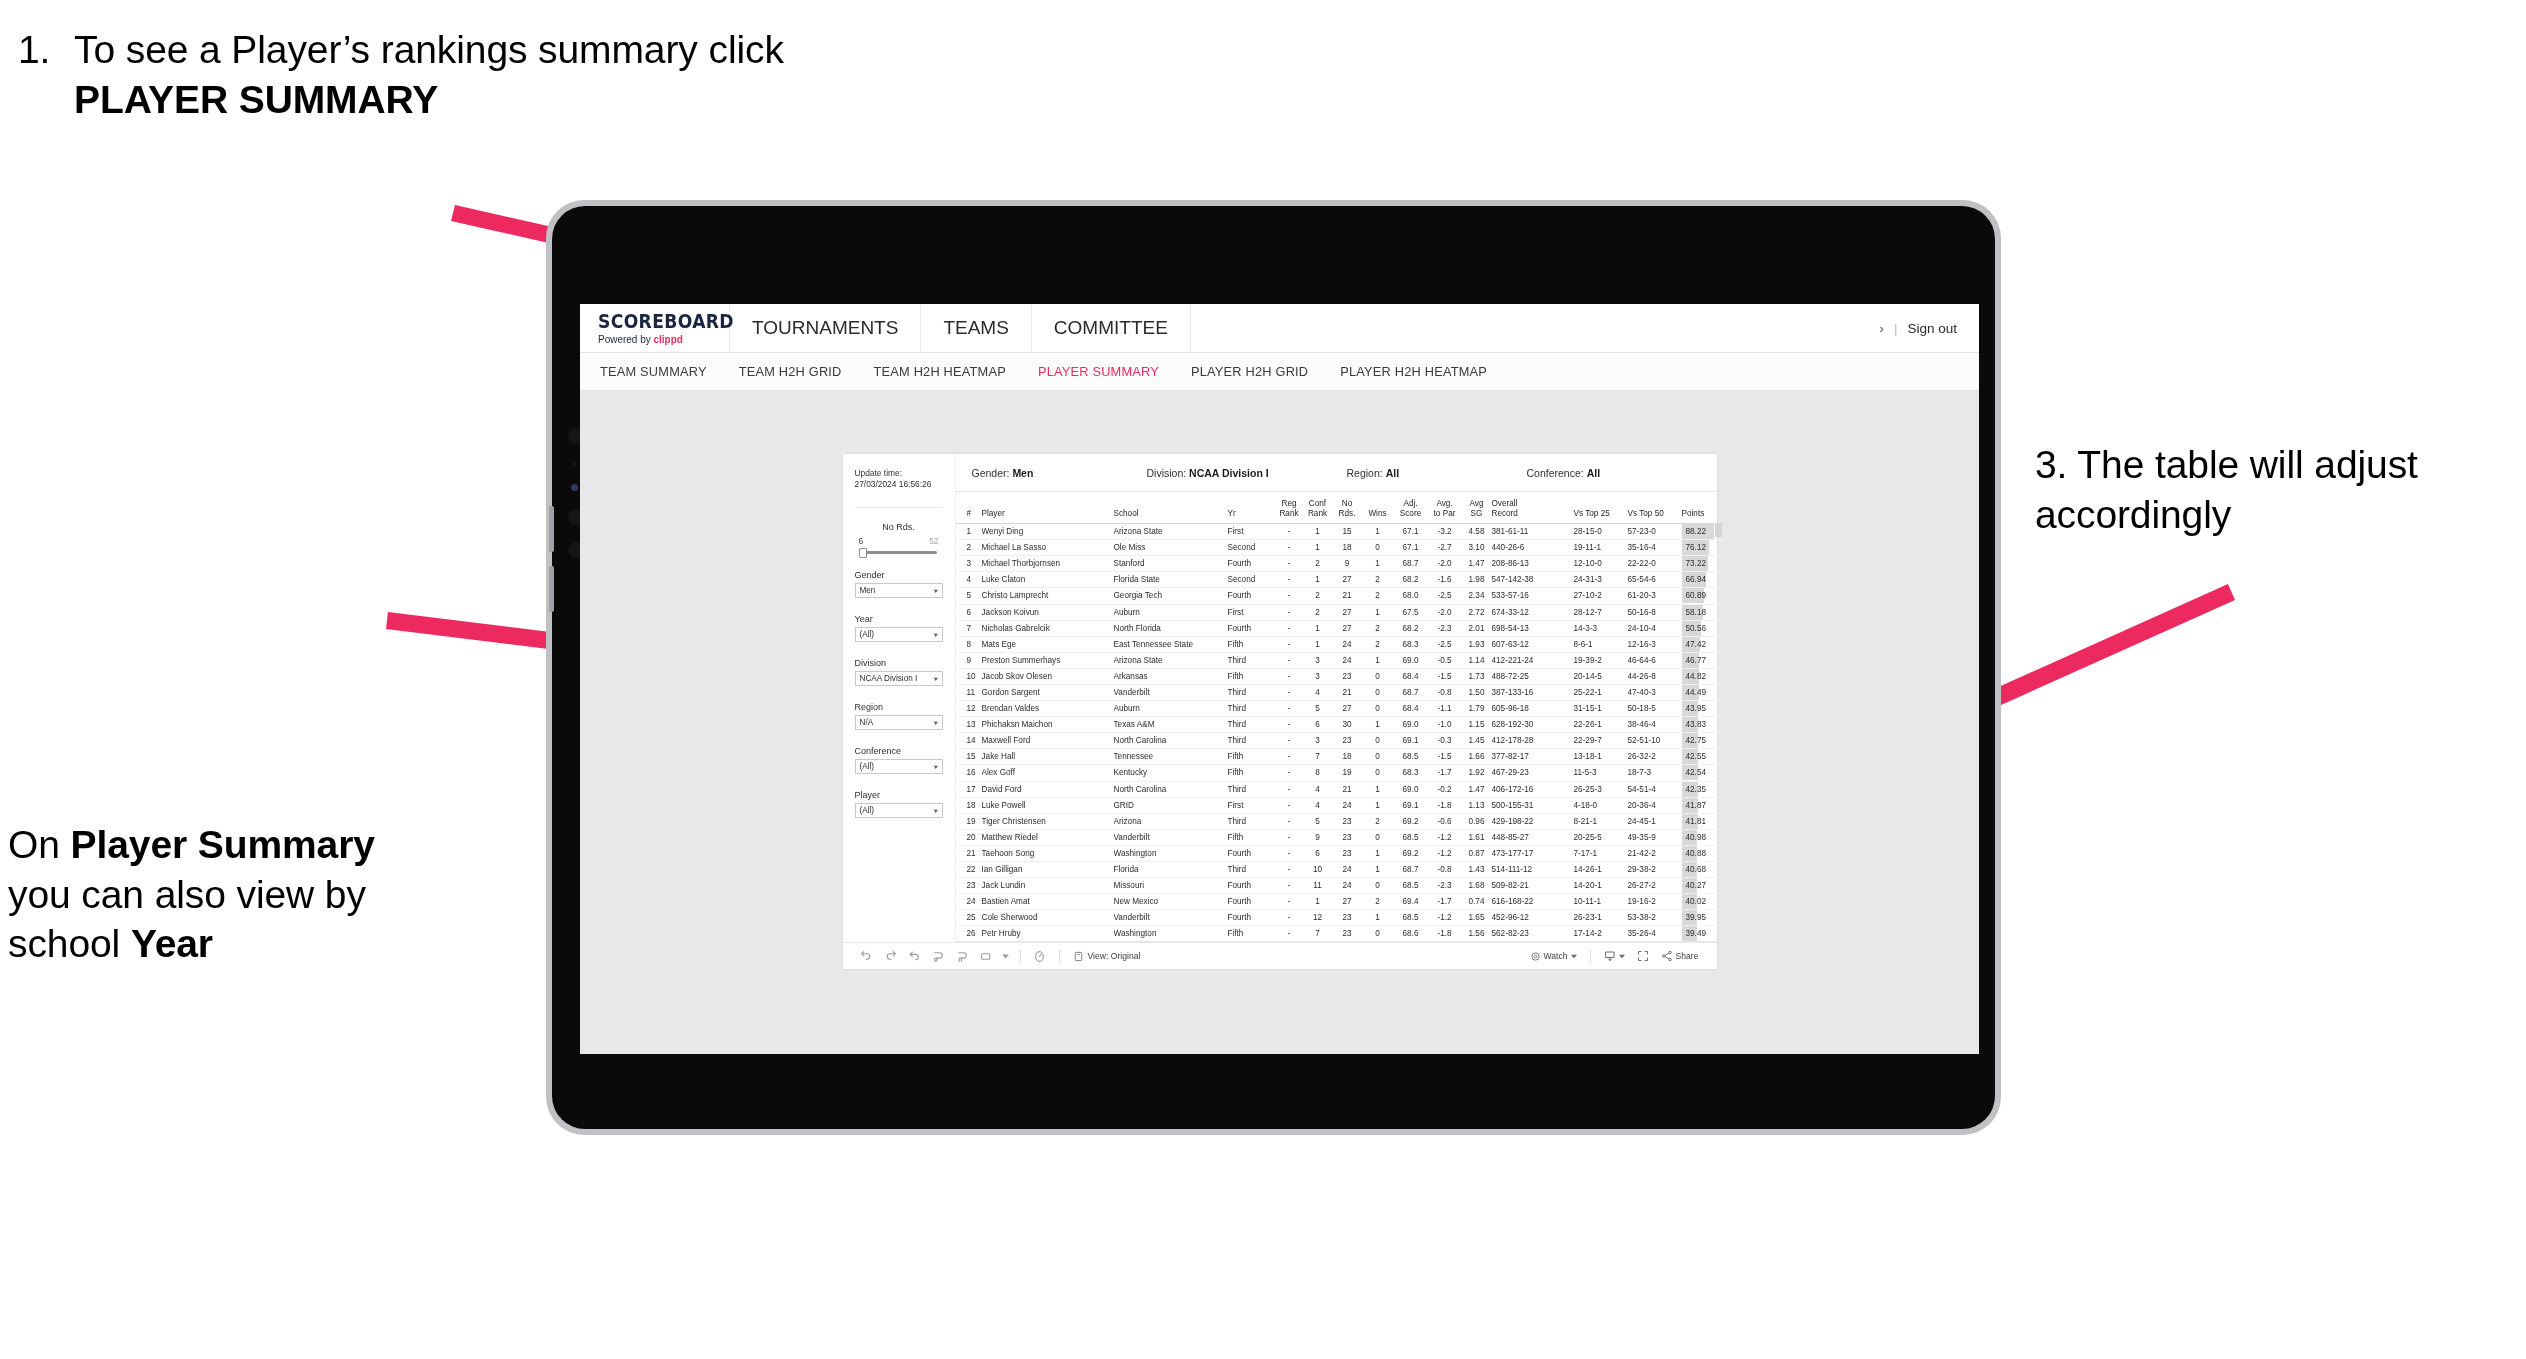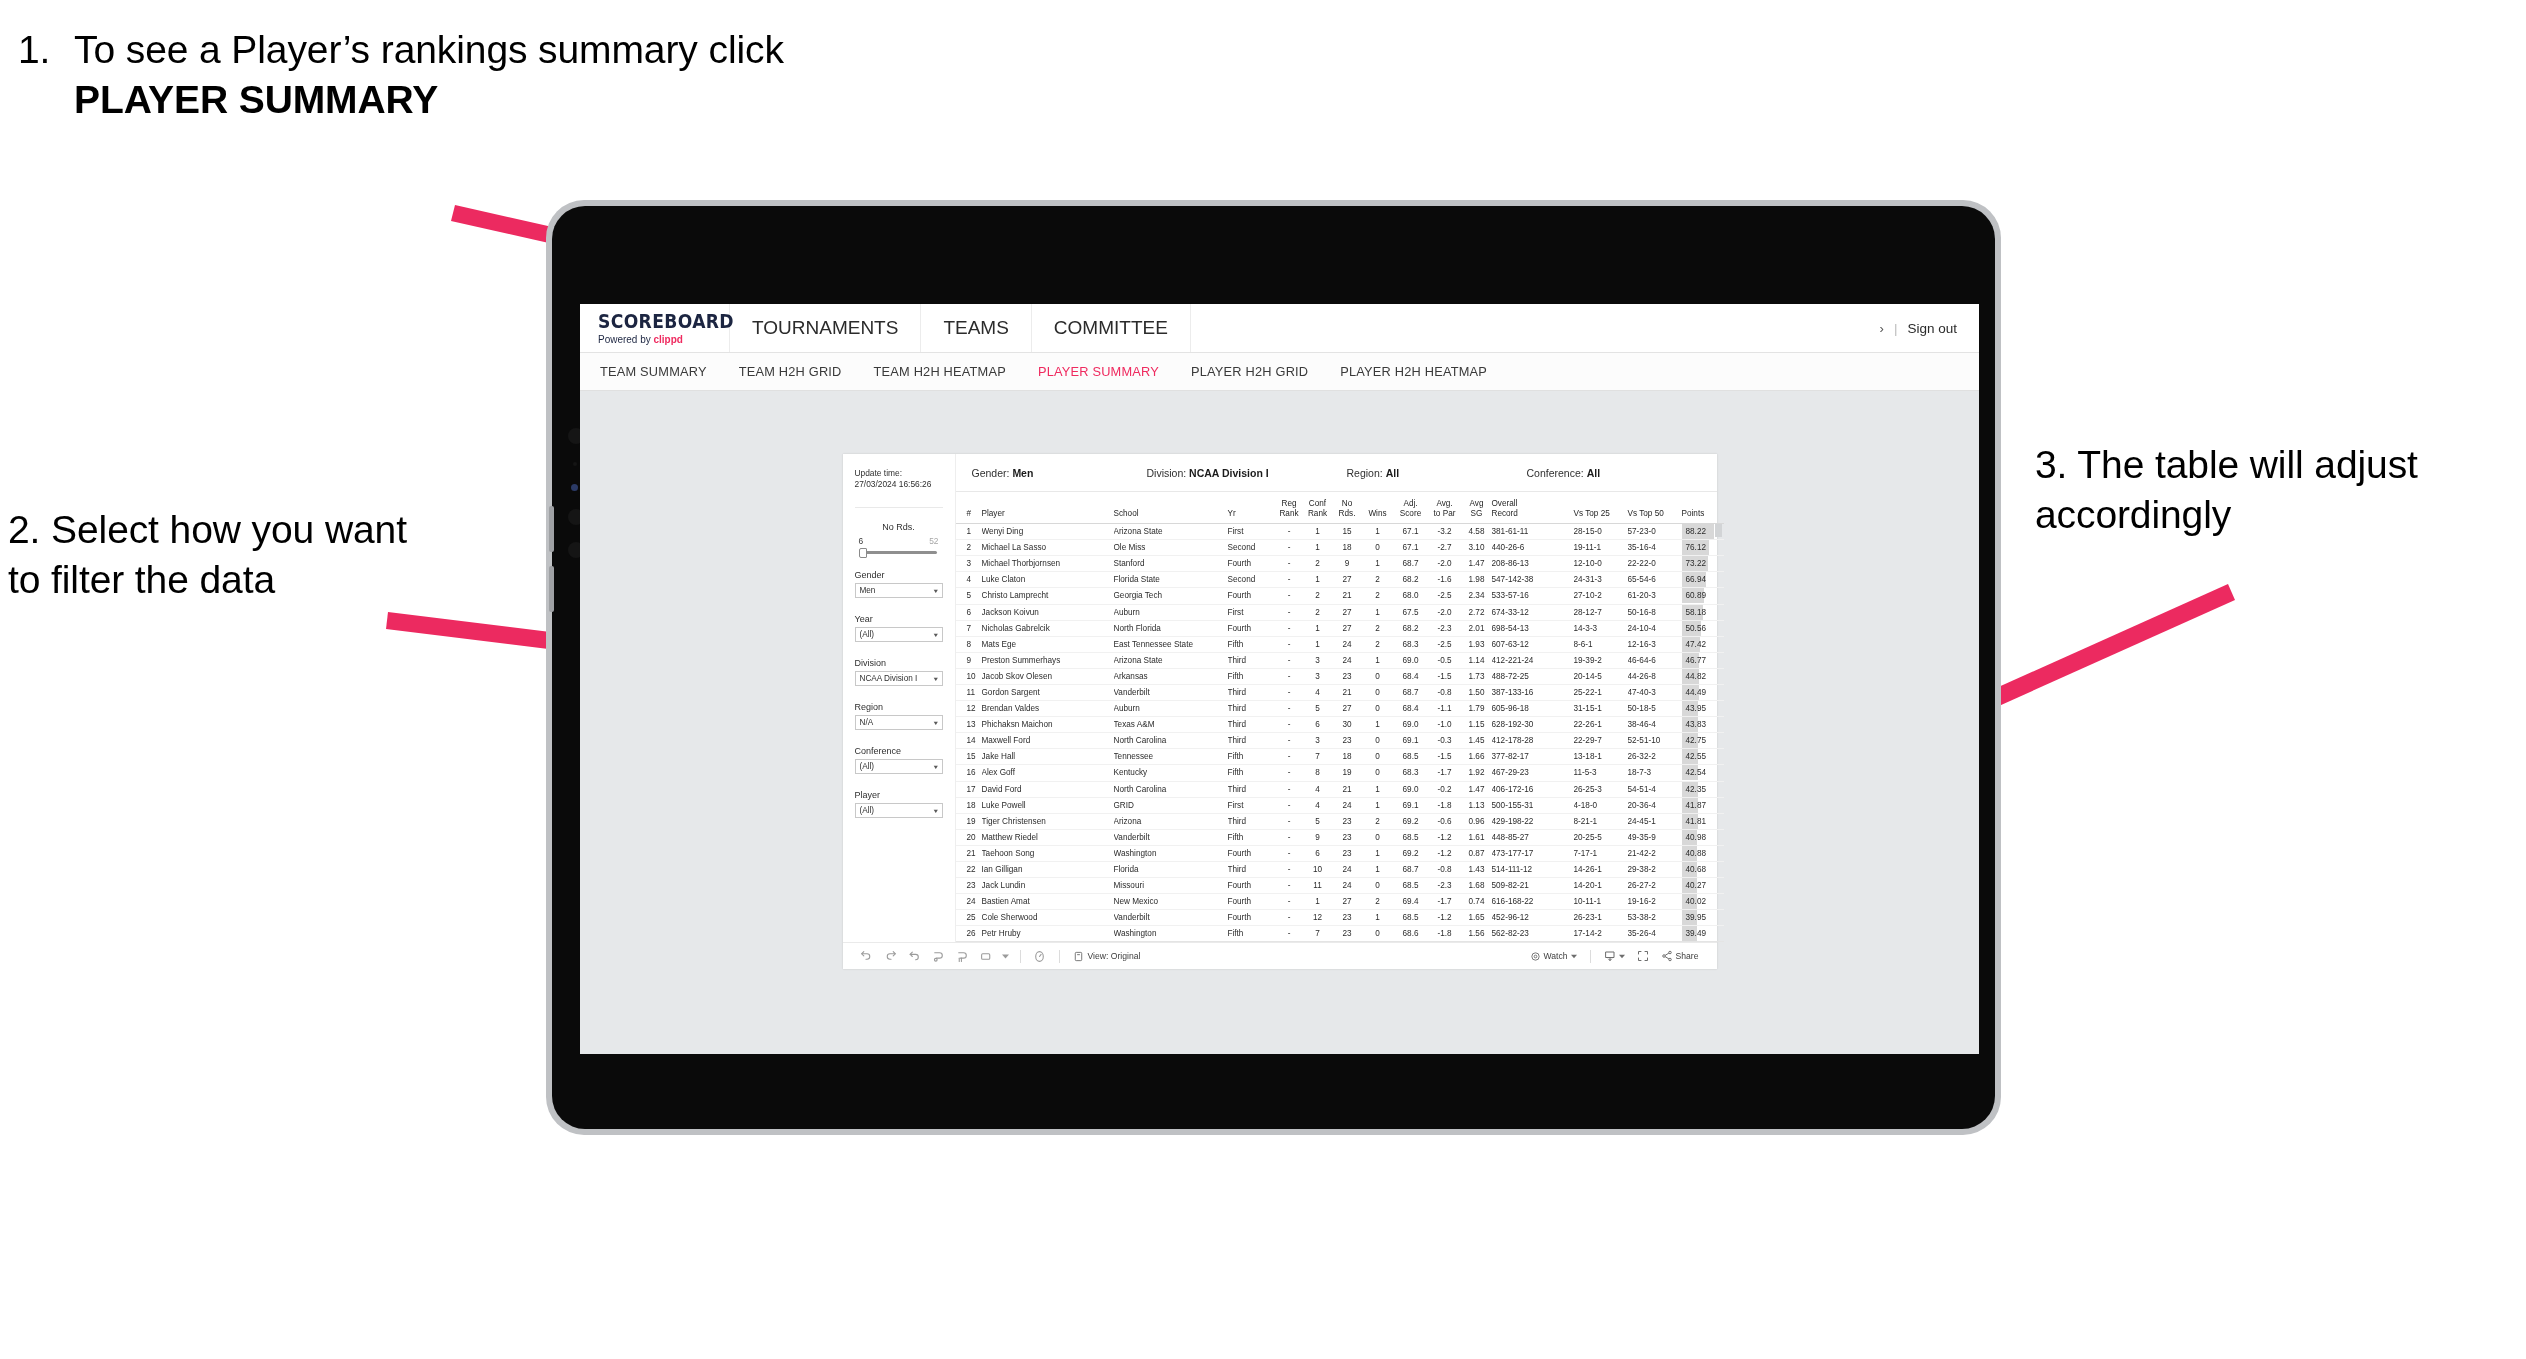--- a/index.html
+++ b/index.html
@@ -251,24 +251,24 @@
 
 <div id="stage">
 
   <div class="anno" id="anno1">
     <span class="num">1.</span>
     <span class="body">
       <span>To see a Player’s rankings summary click </span><b>PLAYER SUMMARY</b>
     </span>
   </div>
 
-  <div class="anno" id="anno2">
-    <span>2. Select how you want to filter the data</span>
+
+  <div class="anno" id="anno2b">
+    <span>On </span><b>Player Summary</b><span> you can also view by school </span><b>Year</b>
   </div>
-
 
   <div class="anno" id="anno3">
     <span>3. The table will adjust accordingly</span>
   </div>
 
   <svg class="arrow" id="arrow1" style="left:455px; top:195px;" width="560" height="160" viewBox="0 0 560 160">
     <g fill="#ec2a60">
       <polygon points="0,10 470,116 466,132 -4,26"></polygon>
       <polygon points="455,95 520,128 452,152 467,126"></polygon>
     </g>

